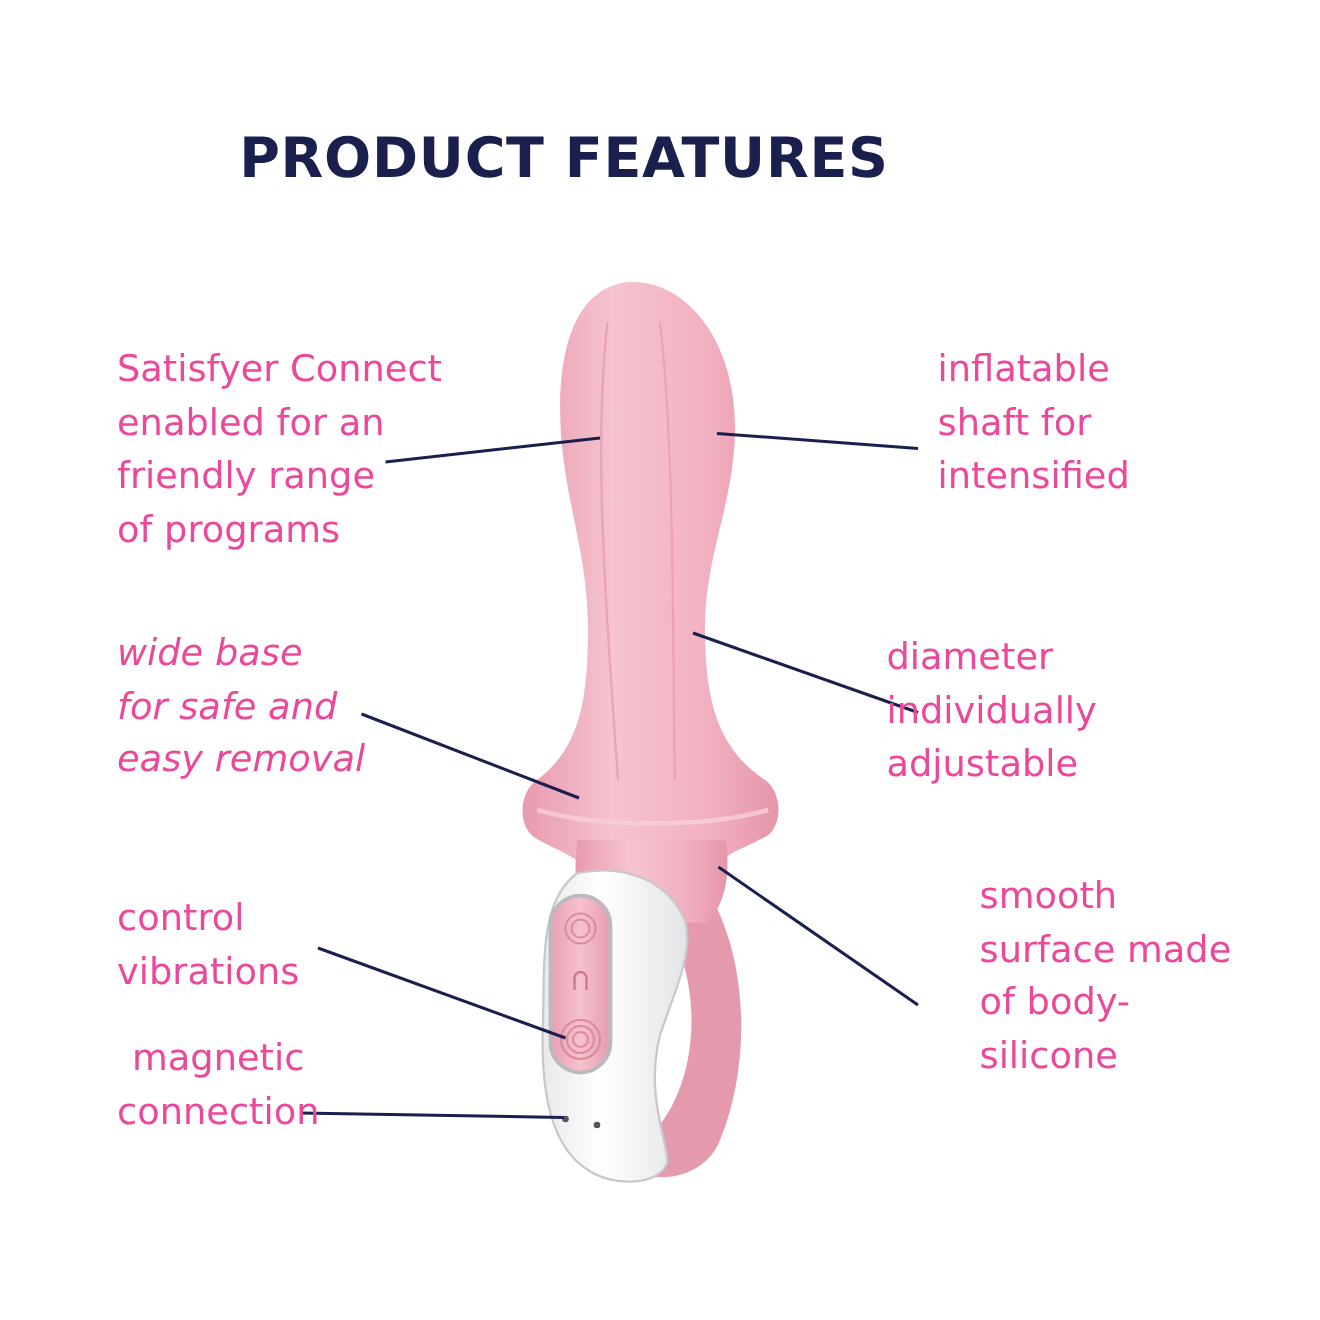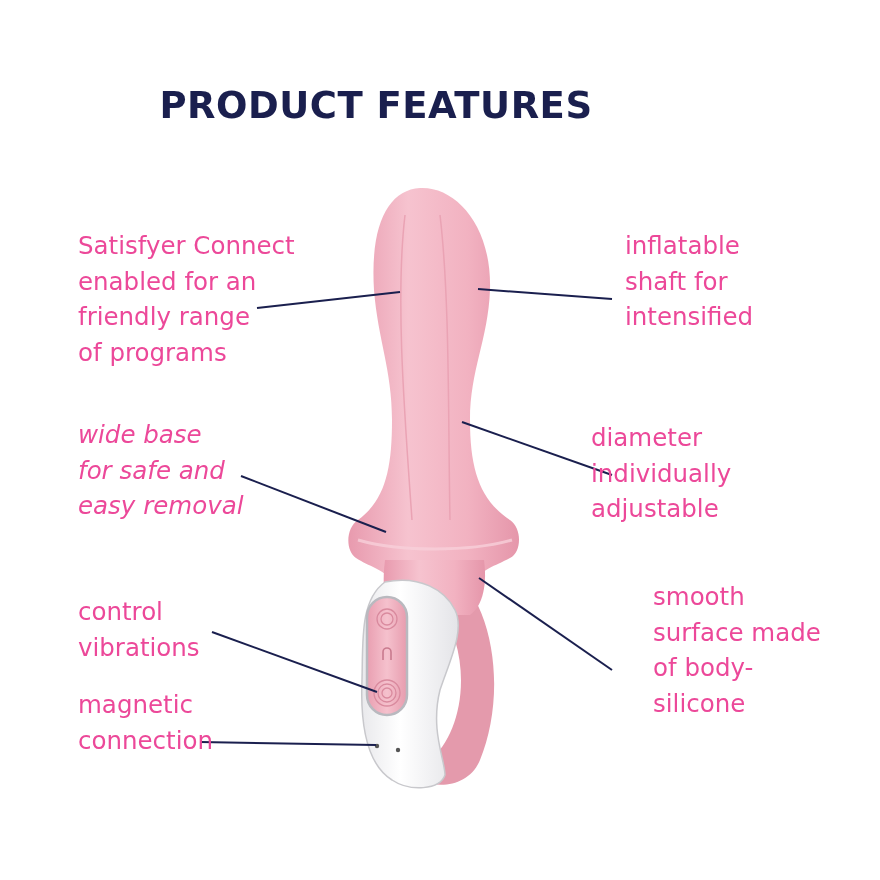--- a/index.html
+++ b/index.html
@@ -101,21 +101,21 @@
   <span class="line">wide base</span>
   <span class="line">for safe and</span>
   <span class="line">easy removal</span>
 </div>
 
 <div class="callout" style="left:78px; top:594px;">
   <span class="line">control</span>
   <span class="line">vibrations</span>
 </div>
 
-<div class="callout" style="left:78px; top:687px;">
+<div class="callout" style="left:78px; top:687px;text-align:center;">
   <span class="line">magnetic</span>
   <span class="line">connection</span>
 </div>
 
 <div class="callout" style="left:625px; top:228px;">
   <span class="line">inflatable</span>
   <span class="line">shaft for</span>
   <span class="line">intensified</span>
 </div>
 

